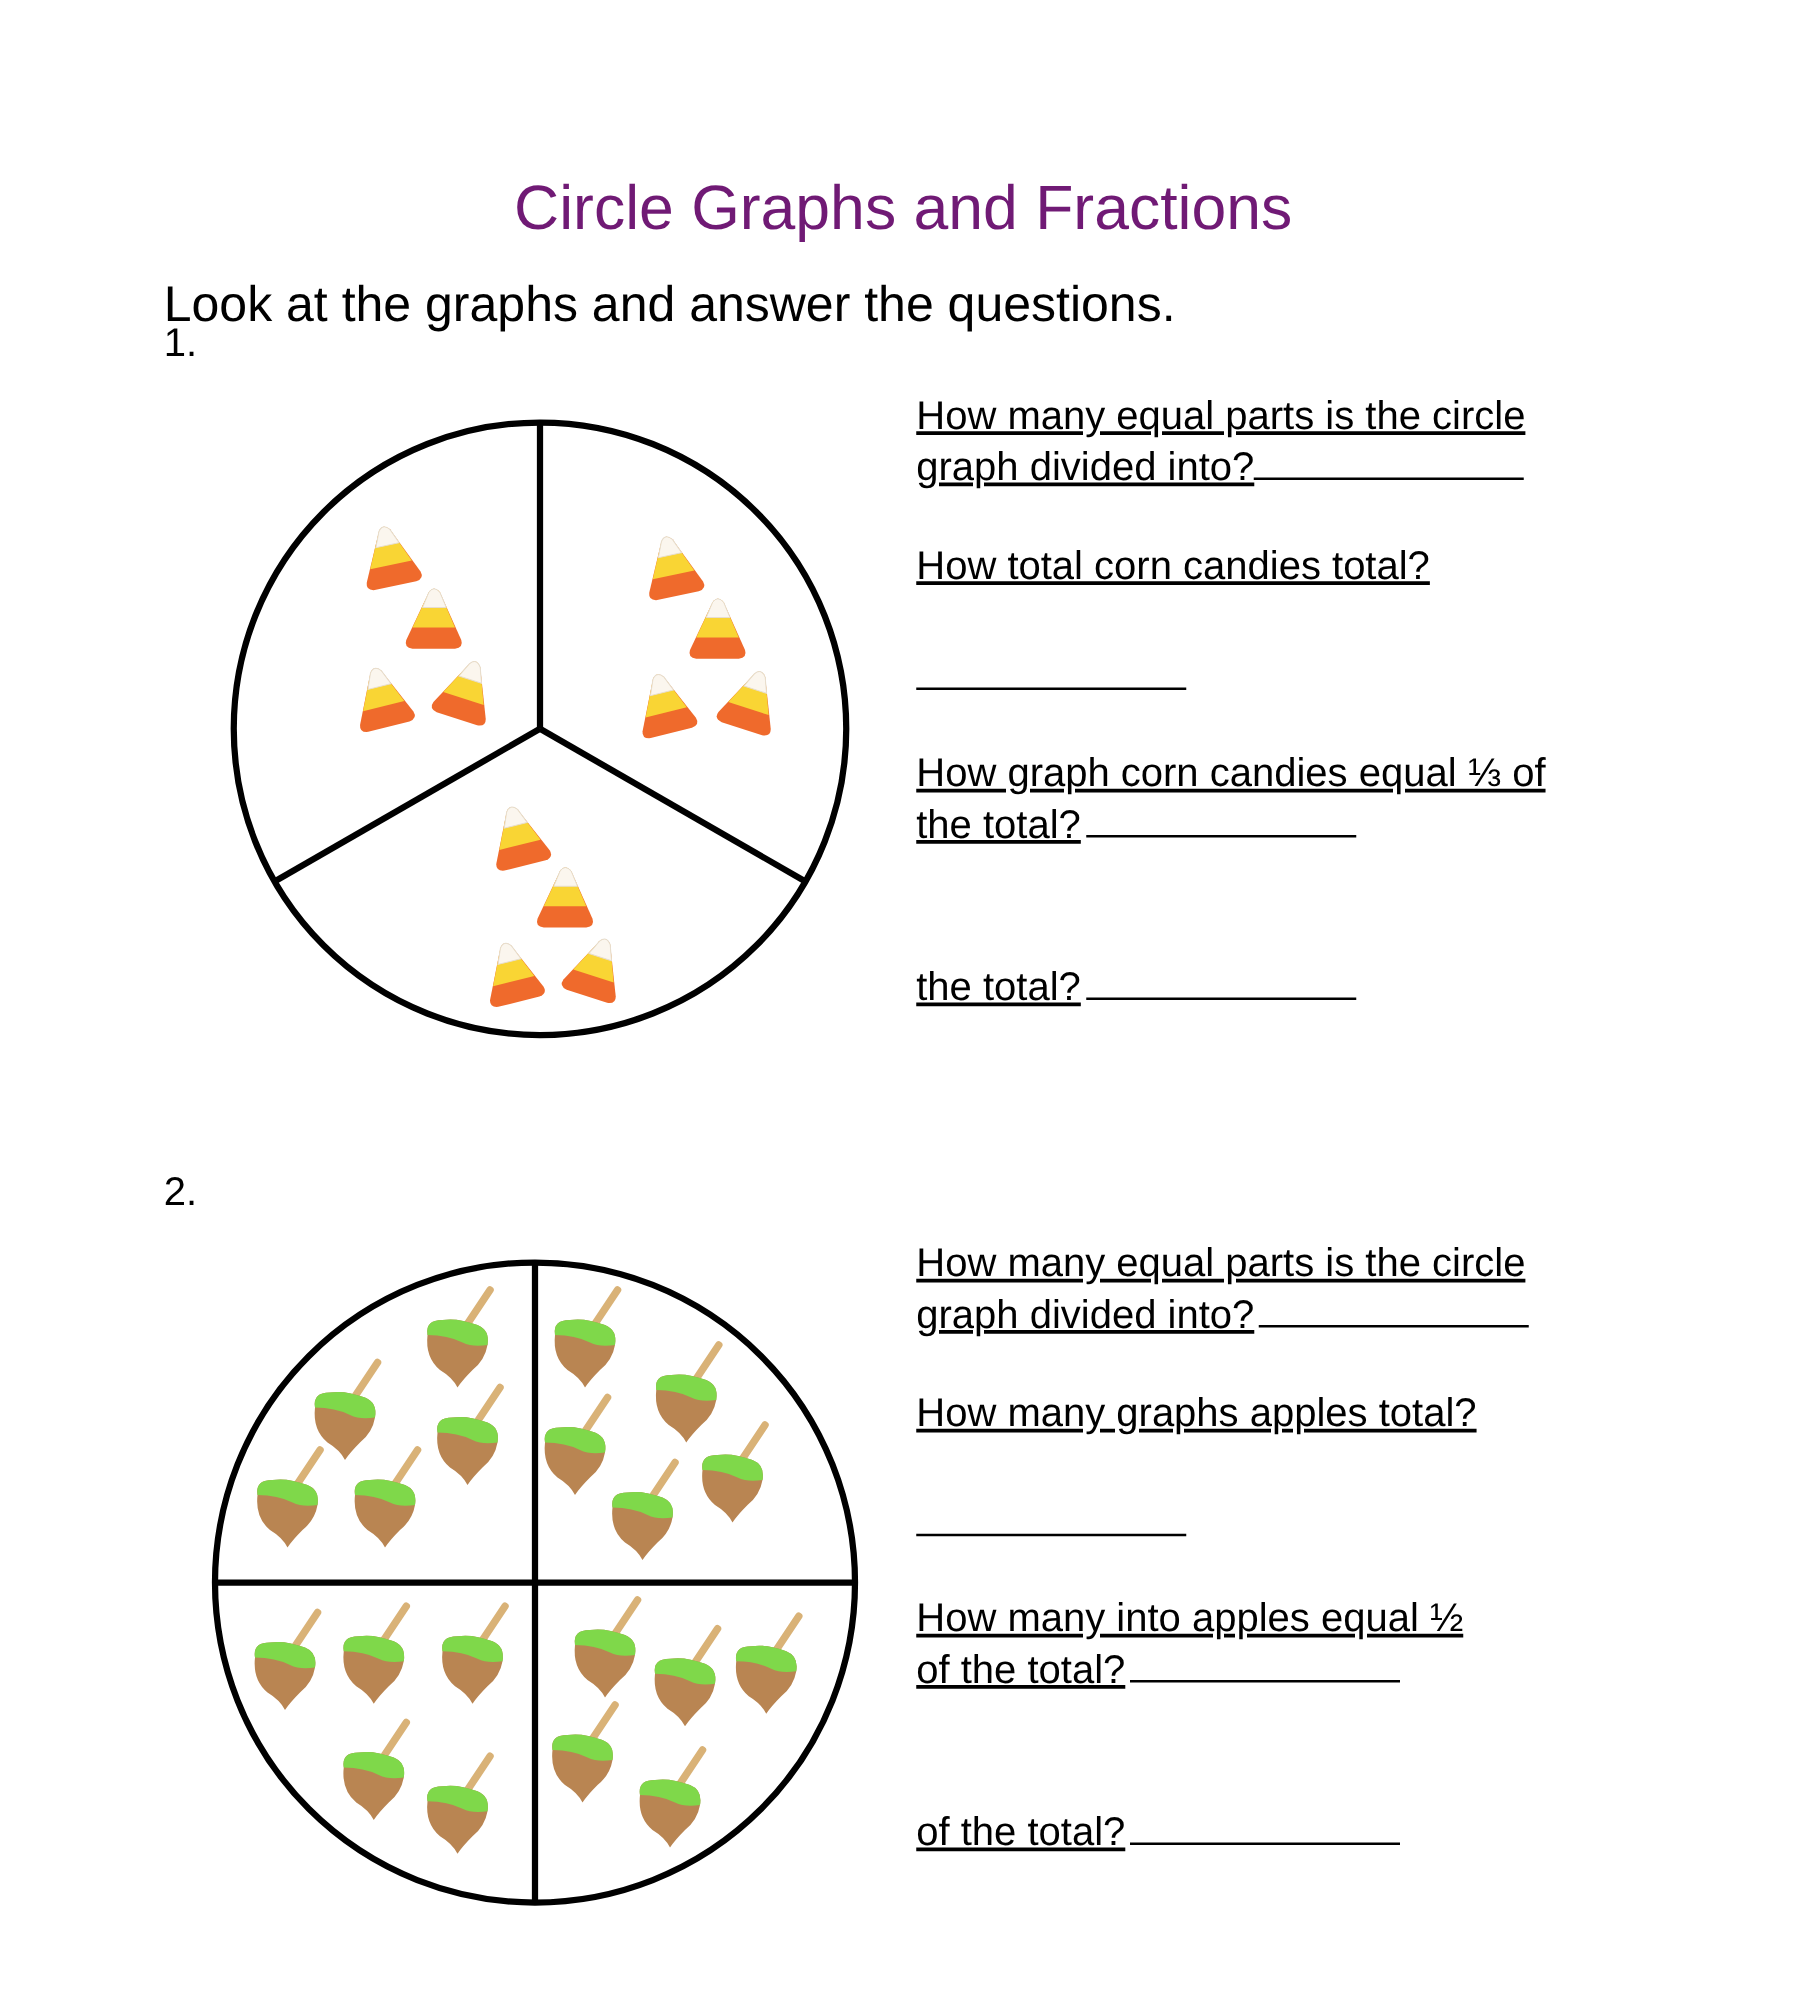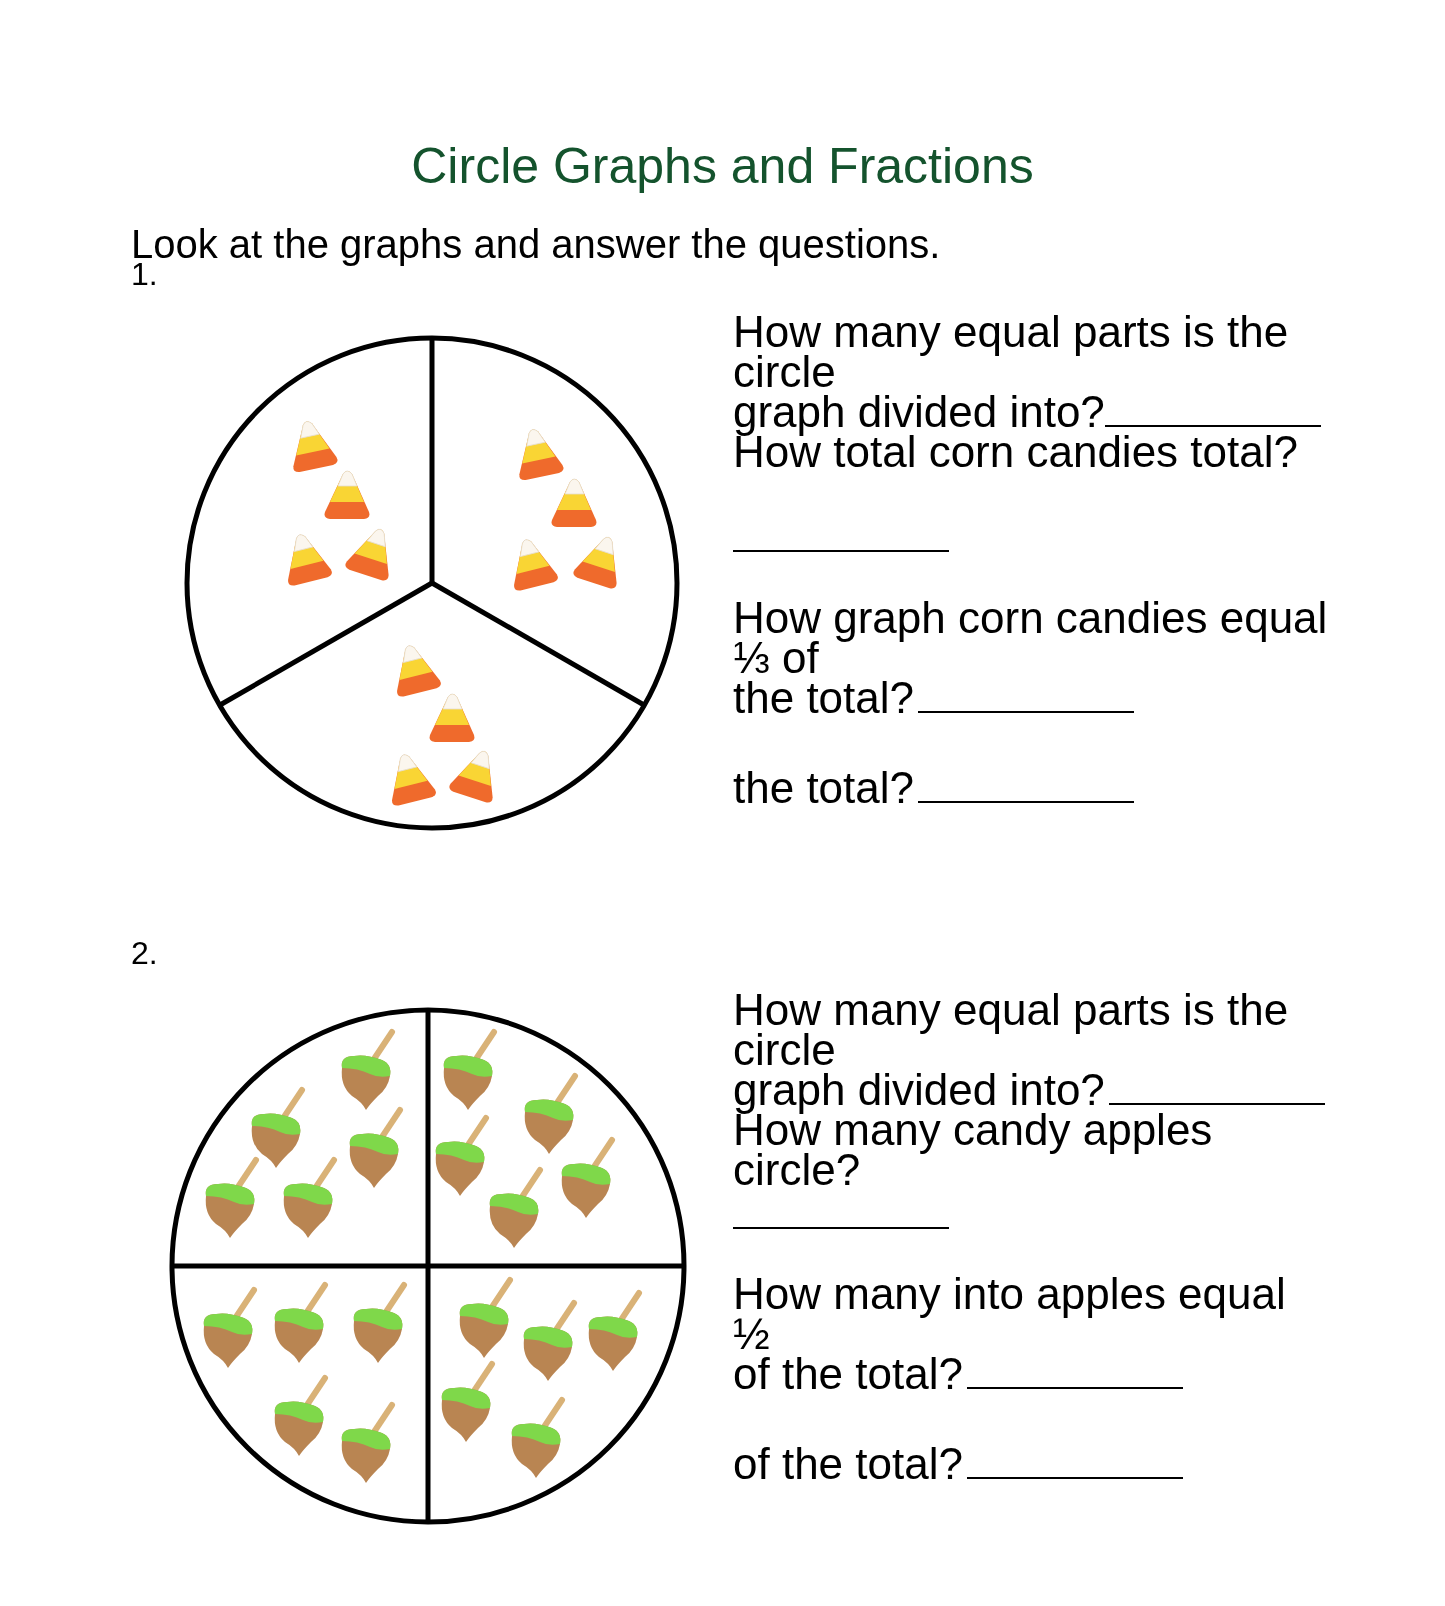--- a/index.html
+++ b/index.html
@@ -2,33 +2,33 @@
 <html><head>
   <meta charset="utf-8">
   <style>
     html, body { margin: 0; padding: 0; background: #ffffff; }
     body {
       width: 1445px; height: 1606px; position: relative; overflow: hidden;
       font-family: "Liberation Sans", sans-serif; color: #000;
     }
     .title {
       position: absolute; left: 0; width: 1445px; top: 136px;
-      text-align: center; font-size: 50px; color: #14532d; line-height: 60px;
+      text-align: center; font-size: 50px; color: #701a75; line-height: 60px;
     }
     .instructions {
       position: absolute; left: 131px; top: 204px; font-size: 40px; line-height: 40px; margin-top: 20px;
     }
     .qnum { position: absolute; left: 131px; font-size: 32px; line-height: 40px; }
     .qnum.n1 { top: 254px; }
     .qnum.n2 { top: 933px; }
     .graph { position: absolute; }
     .graph svg { display: block; }
     .question {
       position: absolute; left: 733px; width: 600px;
-      font-size: 44px; line-height: 40px;
+      font-size: 32px; line-height: 40px; text-decoration: underline;
     }
     .blank {
       display: inline-block; width: 216px; border-bottom: 2px solid #000;
       height: 30px; vertical-align: baseline; margin-left: 4px;
     }
     .blank.tight { margin-left: 0; }
     .blank-line {
       position: absolute; left: 733px; width: 216px; border-bottom: 2px solid #000; height: 0;
     }
   </style>
@@ -188,21 +188,21 @@
         <use href="#apple" transform="translate(370,440)"></use>
       </g>
   </svg>
 </div>
 
 <div class="question" style="top:990px;">
   <span>How many equal parts is the circle</span><br>
   <span>graph divided into?</span><span class="blank"></span>
 </div>
 <div class="question" style="top:1110px;">
-  <span>How many candy apples circle?</span>
+  <span>How many graphs apples total?</span>
 </div>
 <div class="blank-line" style="top:1227px;"></div>
 <div class="question" style="top:1274px;">
   <span>How many into apples equal ½</span><br>
   <span>of the total?</span><span class="blank"></span>
 </div>
 <div class="question" style="top:1404px;">
   <br>
   <span>of the total?</span><span class="blank"></span>
 </div>

